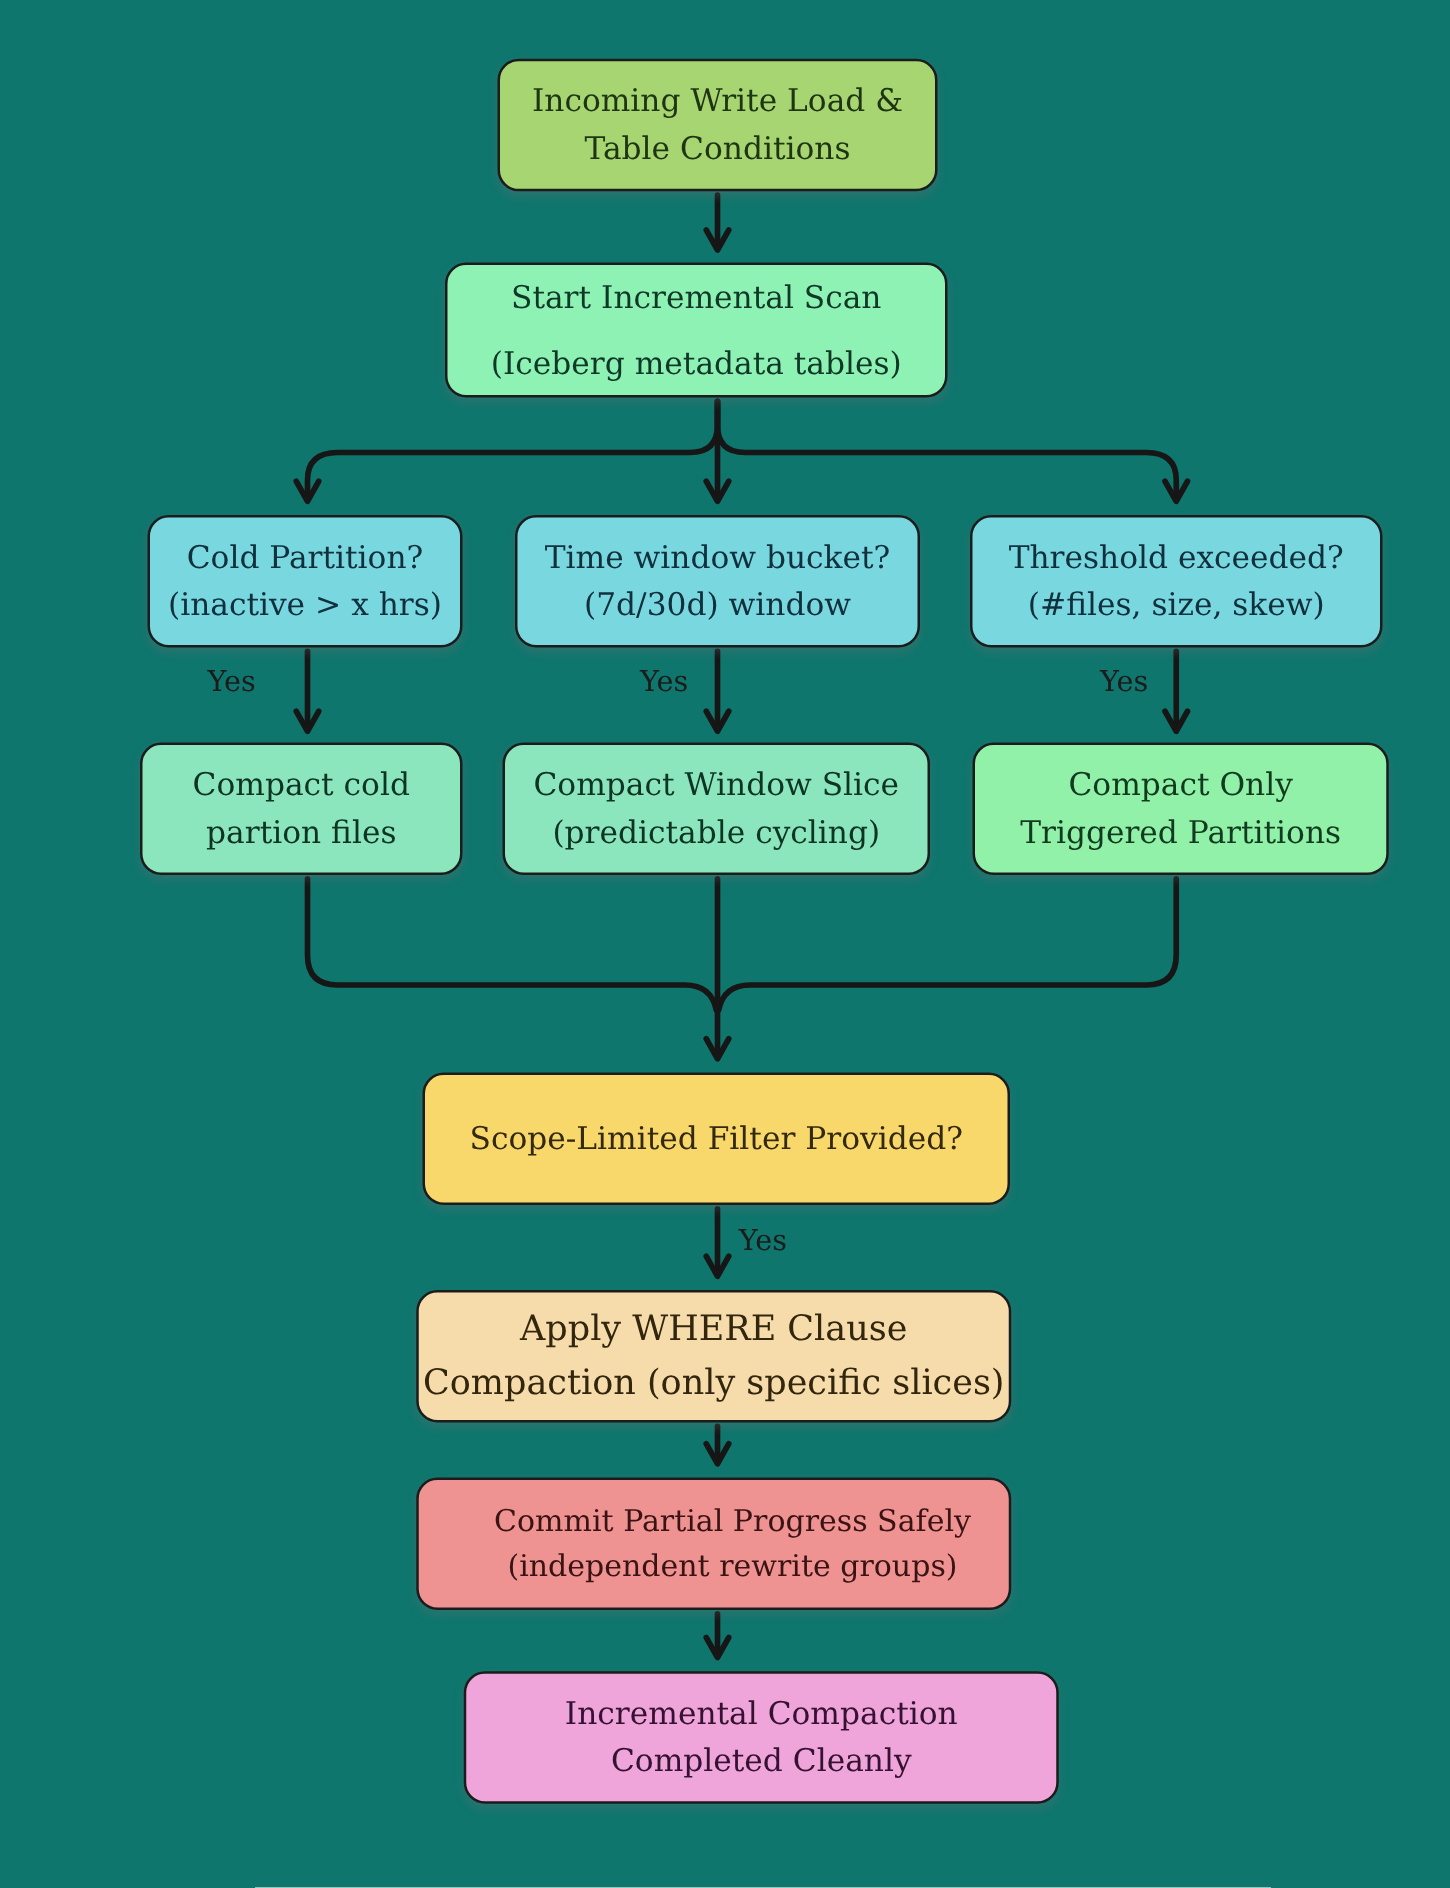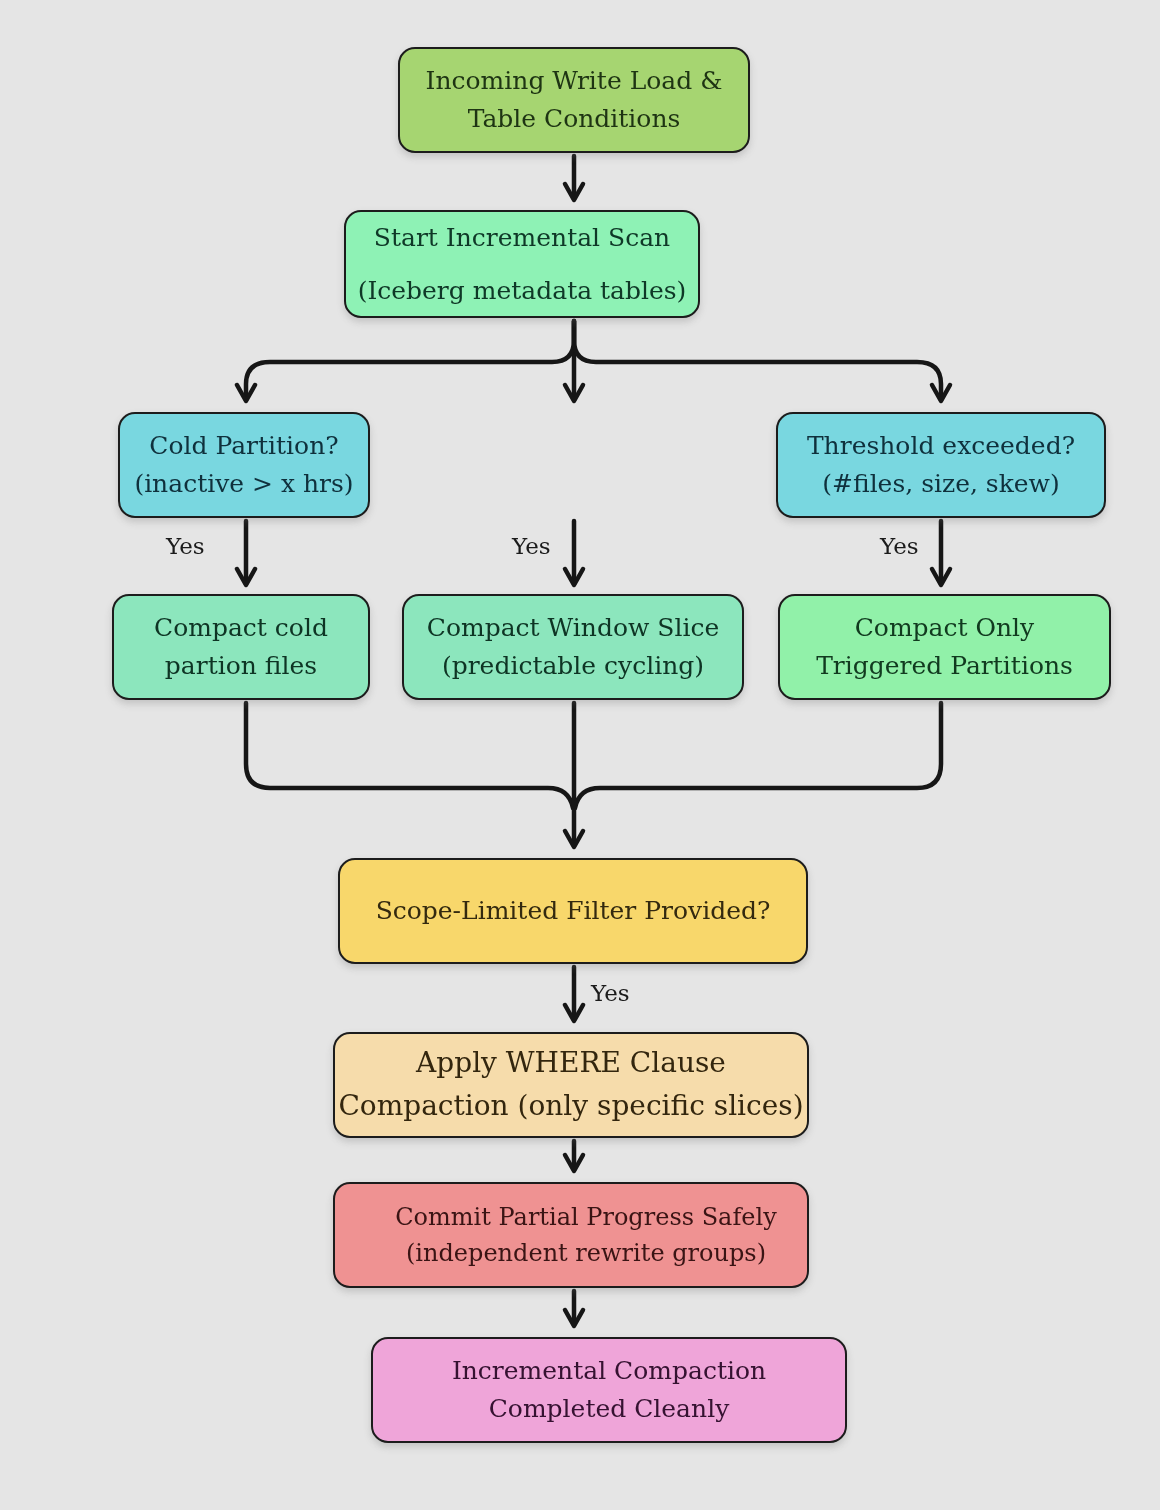--- a/index.html
+++ b/index.html
@@ -1,40 +1,40 @@
 <!DOCTYPE html>
 <html><head>
 <meta charset="utf-8">
 <style>
   html,body{margin:0;padding:0;background:#ffffff;}
   .canvas{
     position:relative;
     width:1160px;height:1510px;
-    background:#e5e5e5;
+    background:#0f766e;
     font-family:"DejaVu Serif", serif;
     overflow:hidden;
   }
   .edges{position:absolute;left:0;top:0;width:1160px;height:1510px;}
   .edges path{fill:none;stroke:#161616;stroke-width:4.5;stroke-linecap:round;stroke-linejoin:round;}
   .node{
     position:absolute;
     box-sizing:border-box;
     border:2.5px solid #1c1c1c;
     border-radius:17px;
     display:flex;flex-direction:column;
     justify-content:center;align-items:center;
     text-align:center;
     font-size:25px;line-height:1.52;
     color:#1b2420;
     padding:4px 8px;
     box-shadow:0 4px 7px rgba(110,110,110,0.28);
   }
   .node span{display:block;white-space:nowrap;}
   .n-incoming {left:398px;top:47px;  width:352px;height:106px;color:#1e3413;}
-  .n-scan     {left:344px;top:210px; width:356px;height:108px;color:#0f3827;gap:15px;}
+  .n-scan     {left:356px;top:210px; width:402px;height:108px;color:#0f3827;gap:15px;}
   .n-cold     {left:118px;top:412px; width:252px;height:106px;color:#0f303c;}
   .n-window   {left:412px;top:412px; width:324px;height:106px;color:#0f303c;}
   .n-threshold{left:776px;top:412px; width:330px;height:106px;color:#0f303c;}
   .n-compact-cold     {left:112px;top:594px;width:258px;height:106px;color:#0e3424;}
   .n-compact-window   {left:402px;top:594px;width:342px;height:106px;color:#0e3424;}
   .n-compact-triggered{left:778px;top:594px;width:333px;height:106px;color:#113a1f;}
   .n-scope  {left:338px;top:858px; width:470px;height:106px;color:#33290f;align-items:center;}
   .n-apply  {left:333px;top:1032px;width:476px;height:106px;color:#33260e;font-size:28px;}
   .n-commit {left:333px;top:1182px;width:476px;height:106px;color:#3a1414;font-size:24px;padding-left:38px;}
   .n-done   {left:333px;top:1337px;width:476px;height:106px;color:#351231;margin-left:38px;}
@@ -82,20 +82,24 @@
   <div class="node n-scan" style="background-color: rgb(142, 242, 181);">
     <span>Start Incremental Scan</span>
     <span>(Iceberg metadata tables)</span>
   </div>
 
   <div class="node n-cold" style="background-color: rgb(121, 215, 224);">
     <span>Cold Partition?</span>
     <span>(inactive &gt; x hrs)</span>
   </div>
 
+  <div class="node n-window" style="background-color: rgb(121, 215, 224);">
+    <span>Time window bucket?</span>
+    <span>(7d/30d) window</span>
+  </div>
 
   <div class="node n-threshold" style="background-color: rgb(121, 215, 224);">
     <span>Threshold exceeded?</span>
     <span>(#files, size, skew)</span>
   </div>
 
   <div class="node n-compact-cold" style="background-color: rgb(140, 230, 189);">
     <span>Compact cold</span>
     <span>partion files</span>
   </div>

